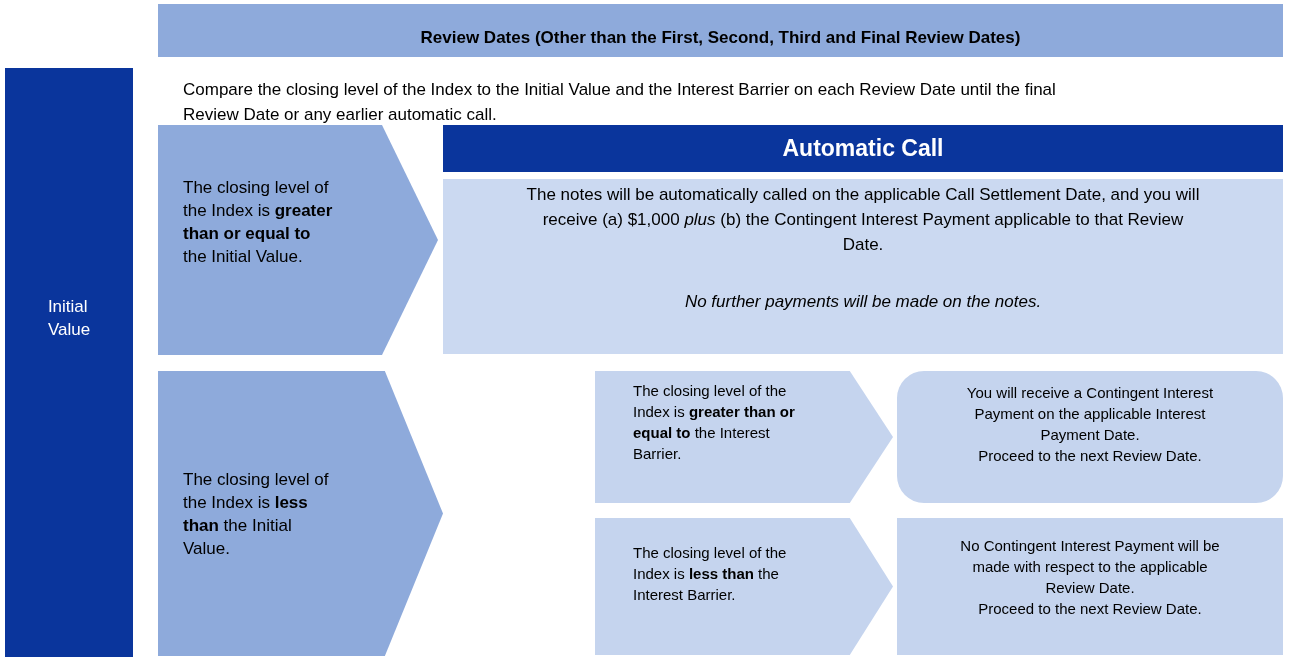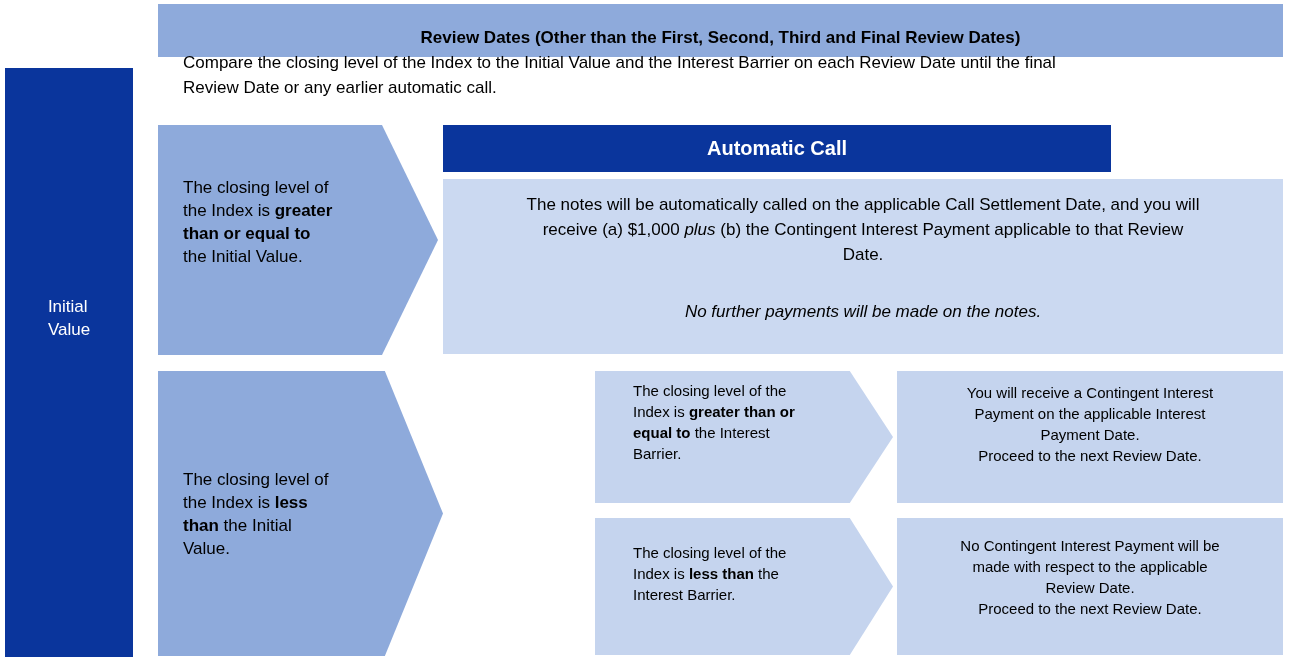--- a/index.html
+++ b/index.html
@@ -29,21 +29,21 @@
   .top-header {
     position: absolute; left: 158px; top: 4px; width: 1125px; height: 53px;
     background: var(--medium-blue);
     display: flex; align-items: center; justify-content: center;
     padding-top: 14px;
     font-weight: bold; font-size: 17px;
   }
 
   
   .intro {
-    position: absolute; left: 183px; top: 50px; width: 1090px;
+    position: absolute; left: 183px; top: 77px; width: 1090px;
     font-size: 17px; line-height: 25px;
   }
 
   
   .left-rail {
     position: absolute; left: 5px; top: 68px; width: 128px; height: 589px;
     background: var(--dark-blue);
     display: flex; align-items: center; justify-content: center;
     padding-bottom: 90px;
     color: var(--text-white); font-size: 17px; line-height: 23px; text-align: left;
@@ -63,30 +63,30 @@
   }
   .arrow2 {
     top: 371px; width: 285px; height: 285px;
     clip-path: polygon(0 0, 79.6% 0, 100% 50%, 79.6% 100%, 0 100%);
     padding: 0 0 0 25px;
   }
   .arrow-text { width: 185px; }
 
   
   .ac-header {
-    position: absolute; left: 443px; top: 125px; width: 668px; height: 47px;
+    position: absolute; left: 443px; top: 125px; width: 840px; height: 47px;
     background: var(--dark-blue);
     display: flex; align-items: center; justify-content: center;
-    color: var(--text-white); font-weight: bold; font-size: 20px;
+    color: var(--text-white); font-weight: bold; font-size: 23px;
   }
   .ac-body {
     position: absolute; left: 443px; top: 179px; width: 840px; height: 175px;
     background: var(--light-blue);
     text-align: center; font-size: 17px; line-height: 25px;
-    padding: 13px 6px 0 6px;
+    padding: 3px 6px 0 6px;
   }
   .ac-note { font-style: italic; margin-top: 32px; }
 
   
   .nocall-box {
     position: absolute; left: 448px; top: 371px; width: 137px; height: 285px;
     background: var(--light-blue);
     display: flex; align-items: center; justify-content: center;
     padding-bottom: 52px;
     font-size: 17px; line-height: 25px; text-align: center;
@@ -102,21 +102,21 @@
   .sub1 { top: 371px; height: 132px; padding: 9px 0 0 38px; }
   .sub2 { top: 518px; height: 137px; padding: 24px 0 0 38px; }
   .sub-text { width: 200px; }
 
   
   .outcome {
     position: absolute; left: 897px; width: 386px;
     background: var(--lighter-blue);
     text-align: center; font-size: 15px; line-height: 21px;
   }
-  .out1 { top: 371px; height: 132px; padding: 11px 14px 0 14px; }
+  .out1 { top: 371px; height: 132px; padding: 11px 14px 0 14px; border-radius: 27px; }
   .out2 { top: 518px; height: 137px; padding: 17px 14px 0 14px; }
 
   .bold { font-weight: bold; }
   .italic { font-style: italic; }
 </style>
 </head>
 <body>
 
 <div class="canvas">
 

